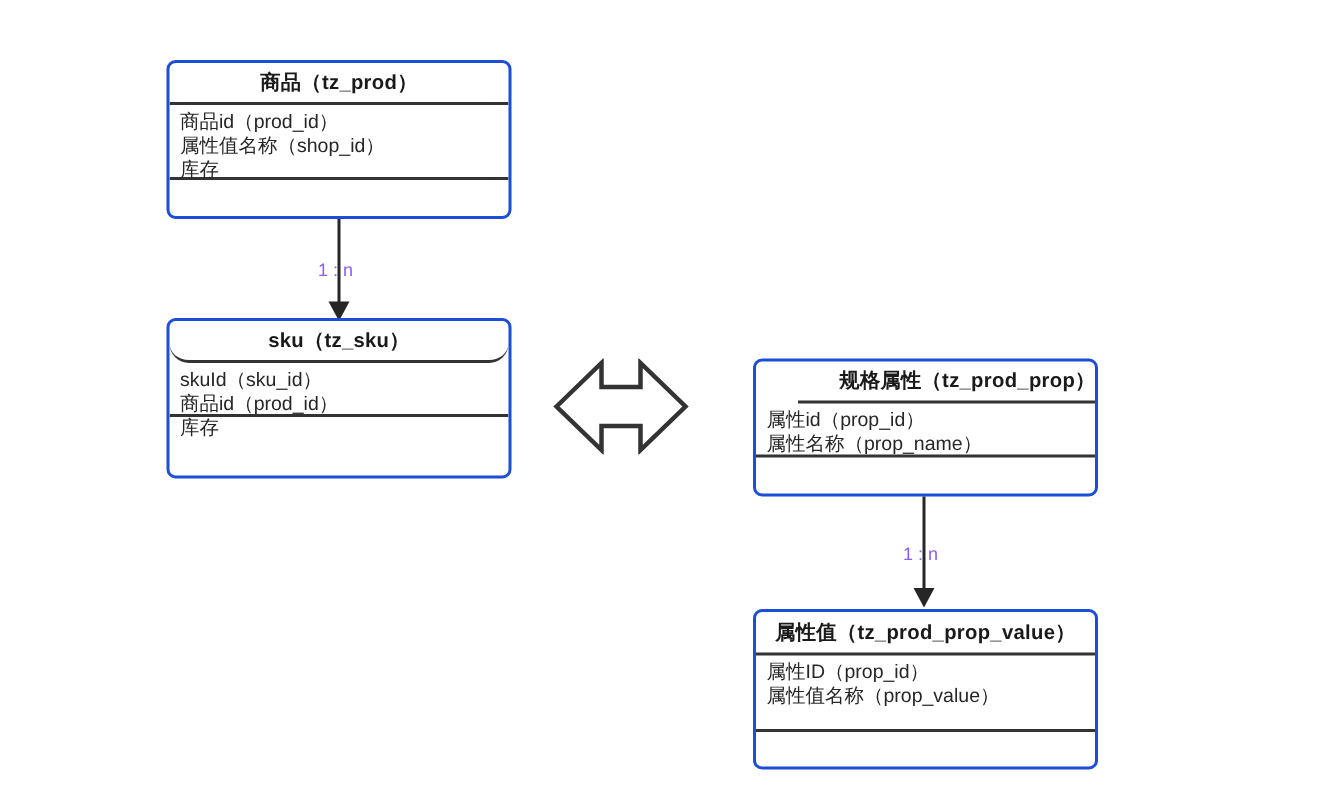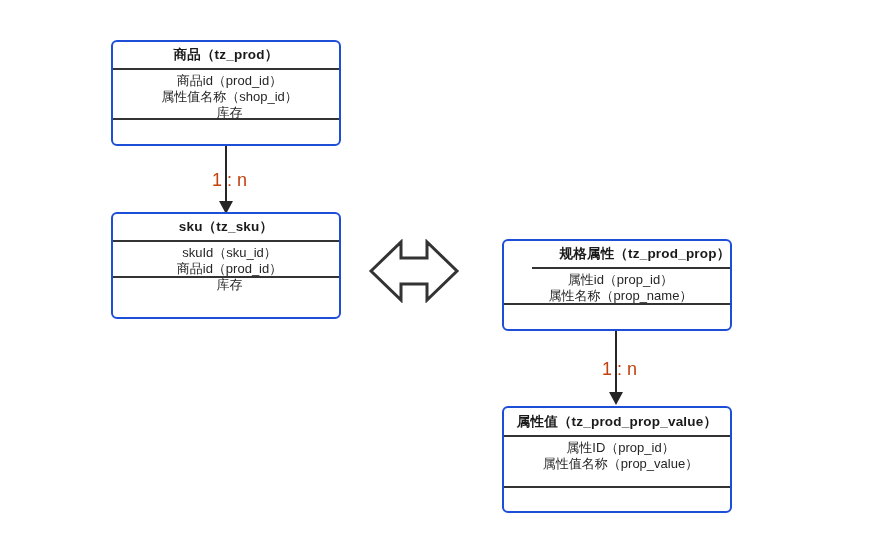--- a/index.html
+++ b/index.html
@@ -41,21 +41,20 @@
     display: flex;
     align-items: center;
     justify-content: center;
     letter-spacing: 0.2px;
     white-space: nowrap;
   }
   .entity-fields {
     box-sizing: border-box;
     border-bottom: 2px solid #333333;
     padding: 3px 0 3px 7px;
-    text-align: center;
   }
   .field-row {
     font-size: 13px;
     line-height: 16px;
     color: #262626;
     white-space: nowrap;
   }
   .entity-footer {
     box-sizing: border-box;
     width: 100%;
@@ -73,23 +72,23 @@
   .conn-head {
     position: absolute;
     width: 0;
     height: 0;
     border-left: 7px solid transparent;
     border-right: 7px solid transparent;
     border-top: 13px solid #262626;
   }
   .conn-label {
     position: absolute;
-    font-size: 18px;
+    font-size: 12px;
     line-height: 14px;
-    color: #c2410c;
+    color: #8b5cf6;
     white-space: nowrap;
   }
 
   
   .bidi-arrow {
     position: absolute;
   }
   .bidi-arrow svg {
     display: block;
   }
@@ -109,21 +108,21 @@
     <div class="entity-footer" style="height:24px;"></div>
   </div>
 
   <div class="conn" style="left:0; top:0; width:884px; height:539px; pointer-events:none;">
     <div class="conn-line" style="left:225px; top:146px; height:58px;"></div>
     <div class="conn-head" style="left:219px; top:201px;"></div>
     <div class="conn-label" style="left:212px; top:173px;">1 : n</div>
   </div>
 
   <div class="entity" style="left:111px; top:212px; width:230px; height:107px;">
-    <div class="entity-title" style="height:28px;">sku（tz_sku）</div>
+    <div class="entity-title" style="height:28px;border-radius:13px;">sku（tz_sku）</div>
     <div class="entity-fields" style="height:36px;">
       <div class="field-row">skuId（sku_id）</div>
       <div class="field-row">商品id（prod_id）</div>
       <div class="field-row">库存</div>
     </div>
     <div class="entity-footer" style="height:24px;"></div>
   </div>
 
   <div class="bidi-arrow" style="left:368px; top:239px; width:92px; height:64px;">
     <svg width="92" height="64" viewBox="0 0 92 64" xmlns="http://www.w3.org/2000/svg">

